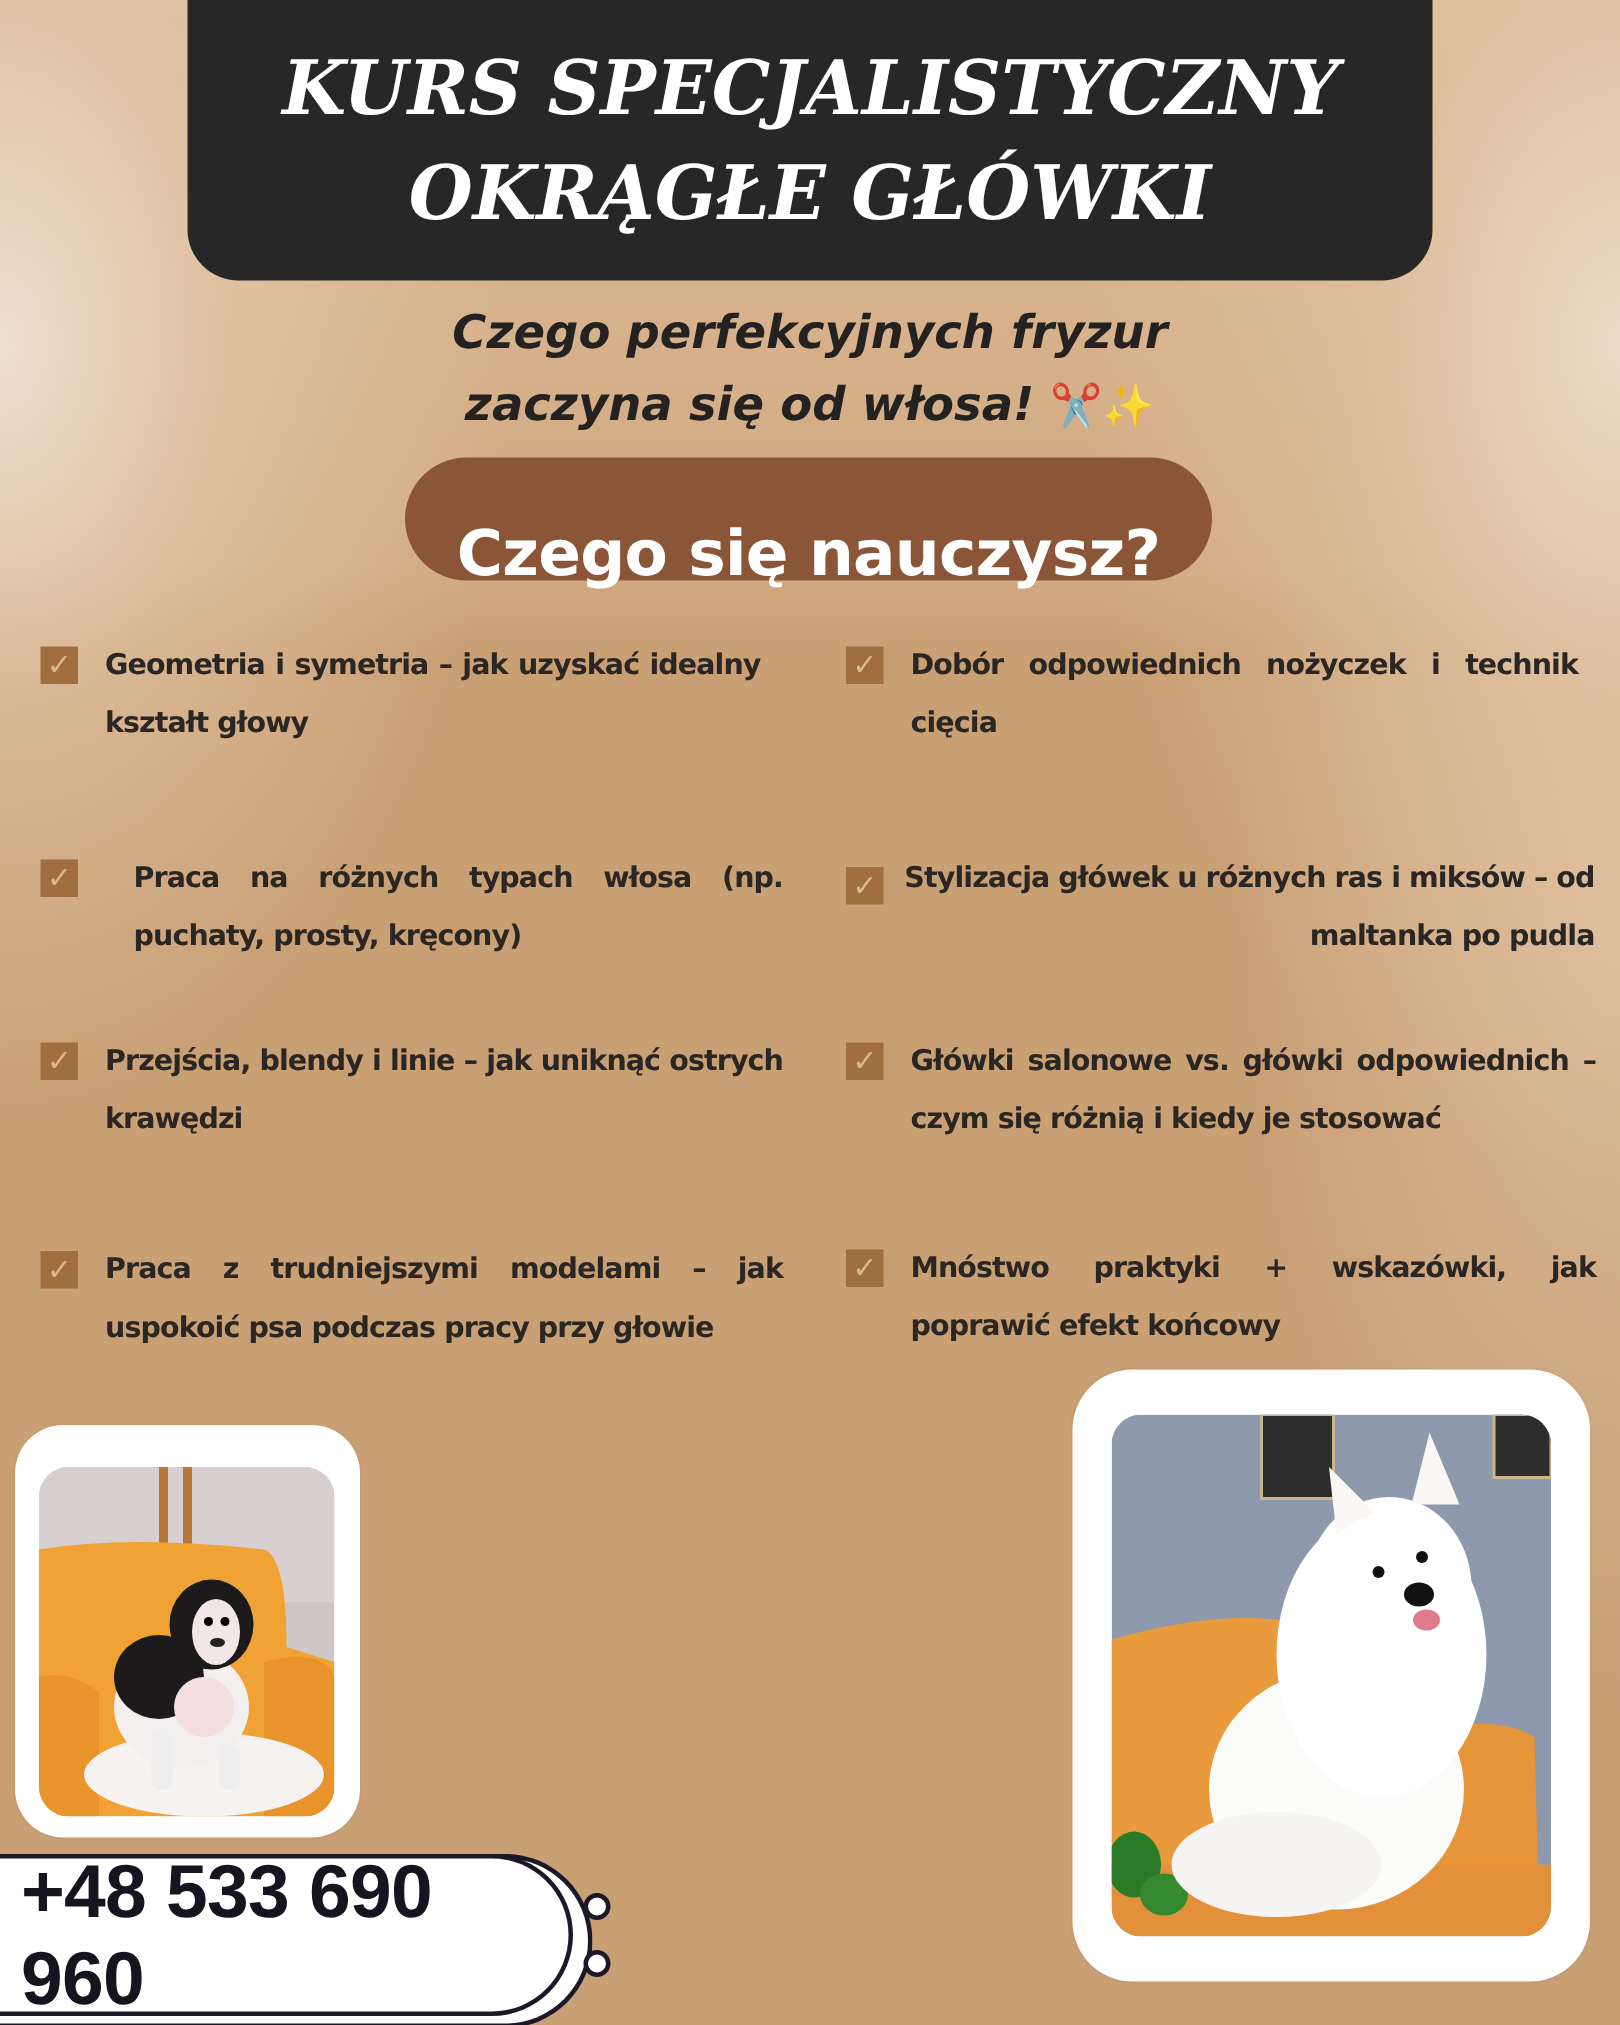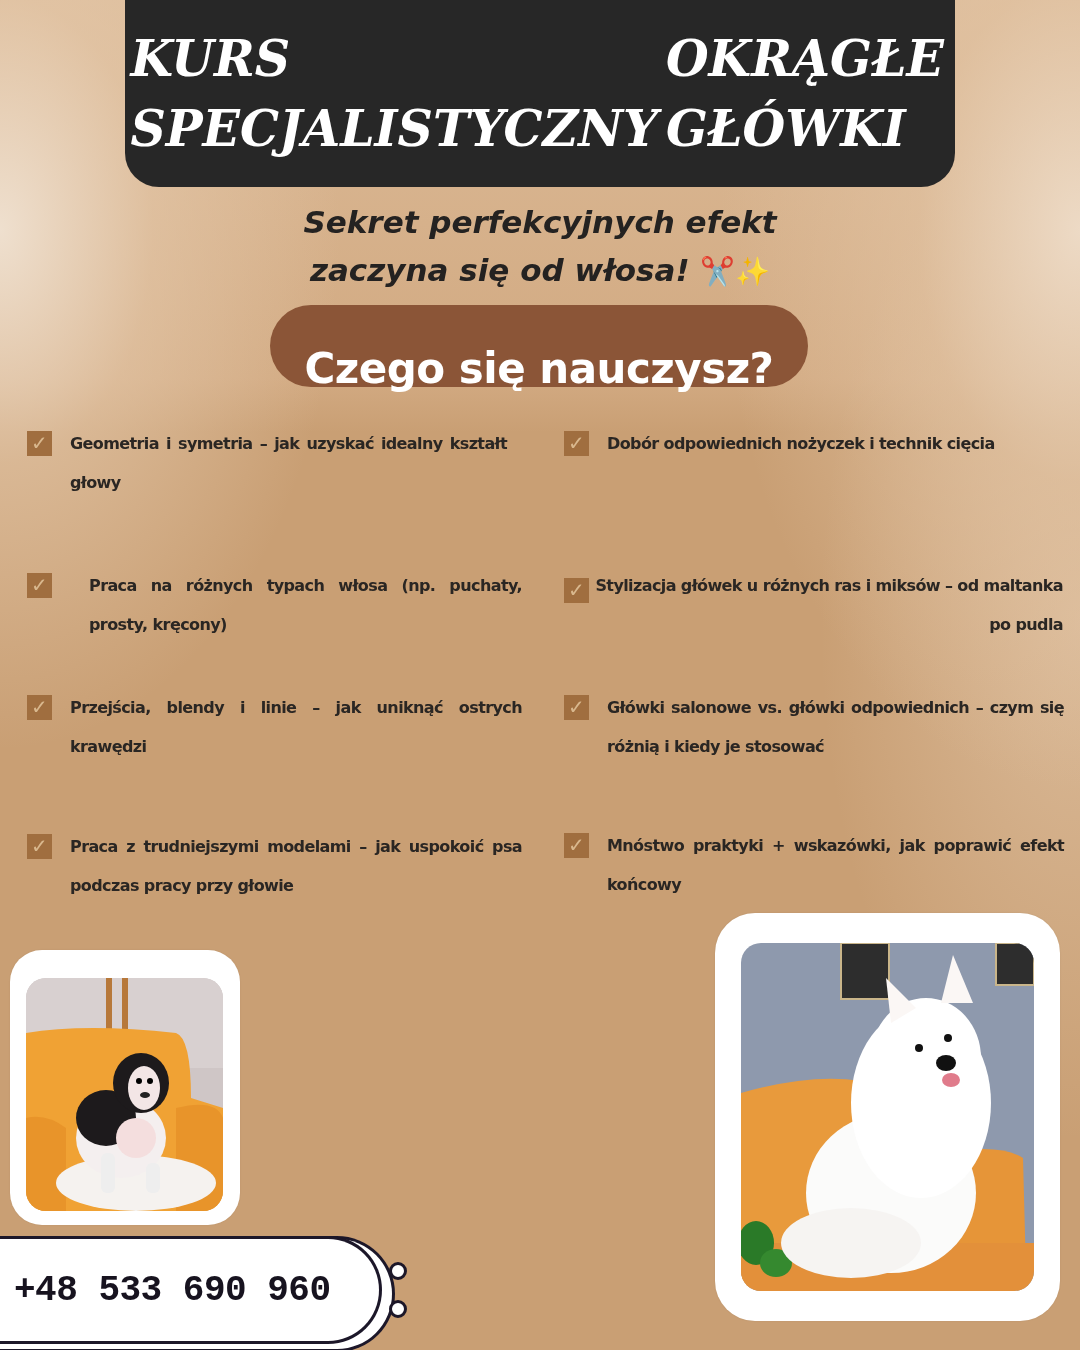--- a/index.html
+++ b/index.html
@@ -12,21 +12,21 @@
     position: absolute; inset: 0;
     background:
       radial-gradient(ellipse 340px 520px at 0px 230px, rgba(240,226,210,0.95) 0%, rgba(228,200,170,0.6) 45%, rgba(201,159,116,0) 100%),
       radial-gradient(ellipse 360px 560px at 1080px 230px, rgba(238,220,200,0.95) 0%, rgba(226,196,164,0.6) 45%, rgba(201,159,116,0) 100%),
       radial-gradient(ellipse 260px 520px at 1080px 620px, rgba(226,198,168,0.7) 0%, rgba(201,159,116,0) 100%),
       linear-gradient(180deg, #dcbb98 0%, #d2aa82 28%, #c99f74 32%, #c99f74 100%);
   }
   .title-box {
     position: absolute; left: 125px; top: 0; width: 830px; height: 187px;
     background: #272727; border-radius: 0 0 34px 34px;
-    display: flex; flex-direction: row; align-items: center; justify-content: center;
+    display: flex; flex-direction: column; align-items: center; justify-content: center;
   }
   .title-line {
     color: #ffffff; font-family: "DejaVu Serif", serif; font-weight: bold; font-style: italic;
     font-size: 50px; line-height: 70px; letter-spacing: 0px; text-transform: uppercase;
     transform: scaleX(0.98);
   }
   .subtitle {
     position: absolute; left: 0; width: 1080px; top: 198px; text-align: center;
     font-family: "DejaVu Sans", sans-serif; font-weight: bold; font-style: italic;
     font-size: 31px; line-height: 48px; color: #242221;
@@ -44,21 +44,21 @@
     letter-spacing: -0.5px;
     margin-top: 45px;
   }
   .item { position: absolute; display: flex; align-items: flex-start; }
   .check {
     width: 25px; height: 25px; background: #a06e3f; flex: none; margin-right: 18px; margin-top: 7px;
     display: flex; align-items: center; justify-content: center;
     color: #d9b88e; font-size: 20px; font-weight: bold; line-height: 25px;
   }
   .item-text {
-    color: #2a2623; font-weight: bold; font-size: 16px; line-height: 39px;
+    color: #2a2623; font-weight: bold; font-size: 19px; line-height: 39px;
     text-align: justify; font-family: "DejaVu Sans", sans-serif; letter-spacing: -0.6px;
   }
   .photo-frame {
     position: absolute; background: #ffffff; border-radius: 30px;
     box-shadow: 0 0 2px rgba(0,0,0,0.08);
   }
   .photo {
     position: absolute; border-radius: 20px; overflow: hidden;
   }
   .phone-pill {
@@ -66,40 +66,40 @@
     background: #ffffff; border: 3px solid #1c1729; border-left: none;
     border-radius: 0 60px 60px 0;
     display: flex; align-items: center; padding-left: 24px; box-sizing: border-box;
   }
   .phone-pill-back {
     position: absolute; left: -10px; top: 1236px; width: 402px; height: 110px;
     background: #ffffff; border: 3px solid #1c1729; border-left: none;
     border-radius: 0 62px 62px 0;
   }
   .phone-text {
-    font-family: Liberation Mono, monospace; font-weight: bold; font-size: 36px; color: #17131f;
+    font-family: Liberation Sans, sans-serif; font-weight: bold; font-size: 50px; color: #17131f;
     letter-spacing: -0.5px;
   }
   .knob {
     position: absolute; width: 12px; height: 12px; background: #fff; border: 3px solid #1c1729;
     border-radius: 50%;
   }
 </style>
 </head>
 <body>
 
 <div class="bg"></div>
 
 <div class="title-box">
   <div class="title-line">KURS SPECJALISTYCZNY</div>
   <div class="title-line">OKRĄGŁE GŁÓWKI</div>
 </div>
 
 <div class="subtitle">
-  <div>Sekret perfekcyjnych efekt</div>
+  <div>Czego perfekcyjnych fryzur</div>
   <div>
     <span>zaczyna się od włosa!</span>
     <span class="emoji scissors">✂️</span><span class="emoji sparkle">✨</span>
   </div>
 </div>
 
 <div class="pill">
   <span>Czego się nauczysz?</span>
 </div>
 

